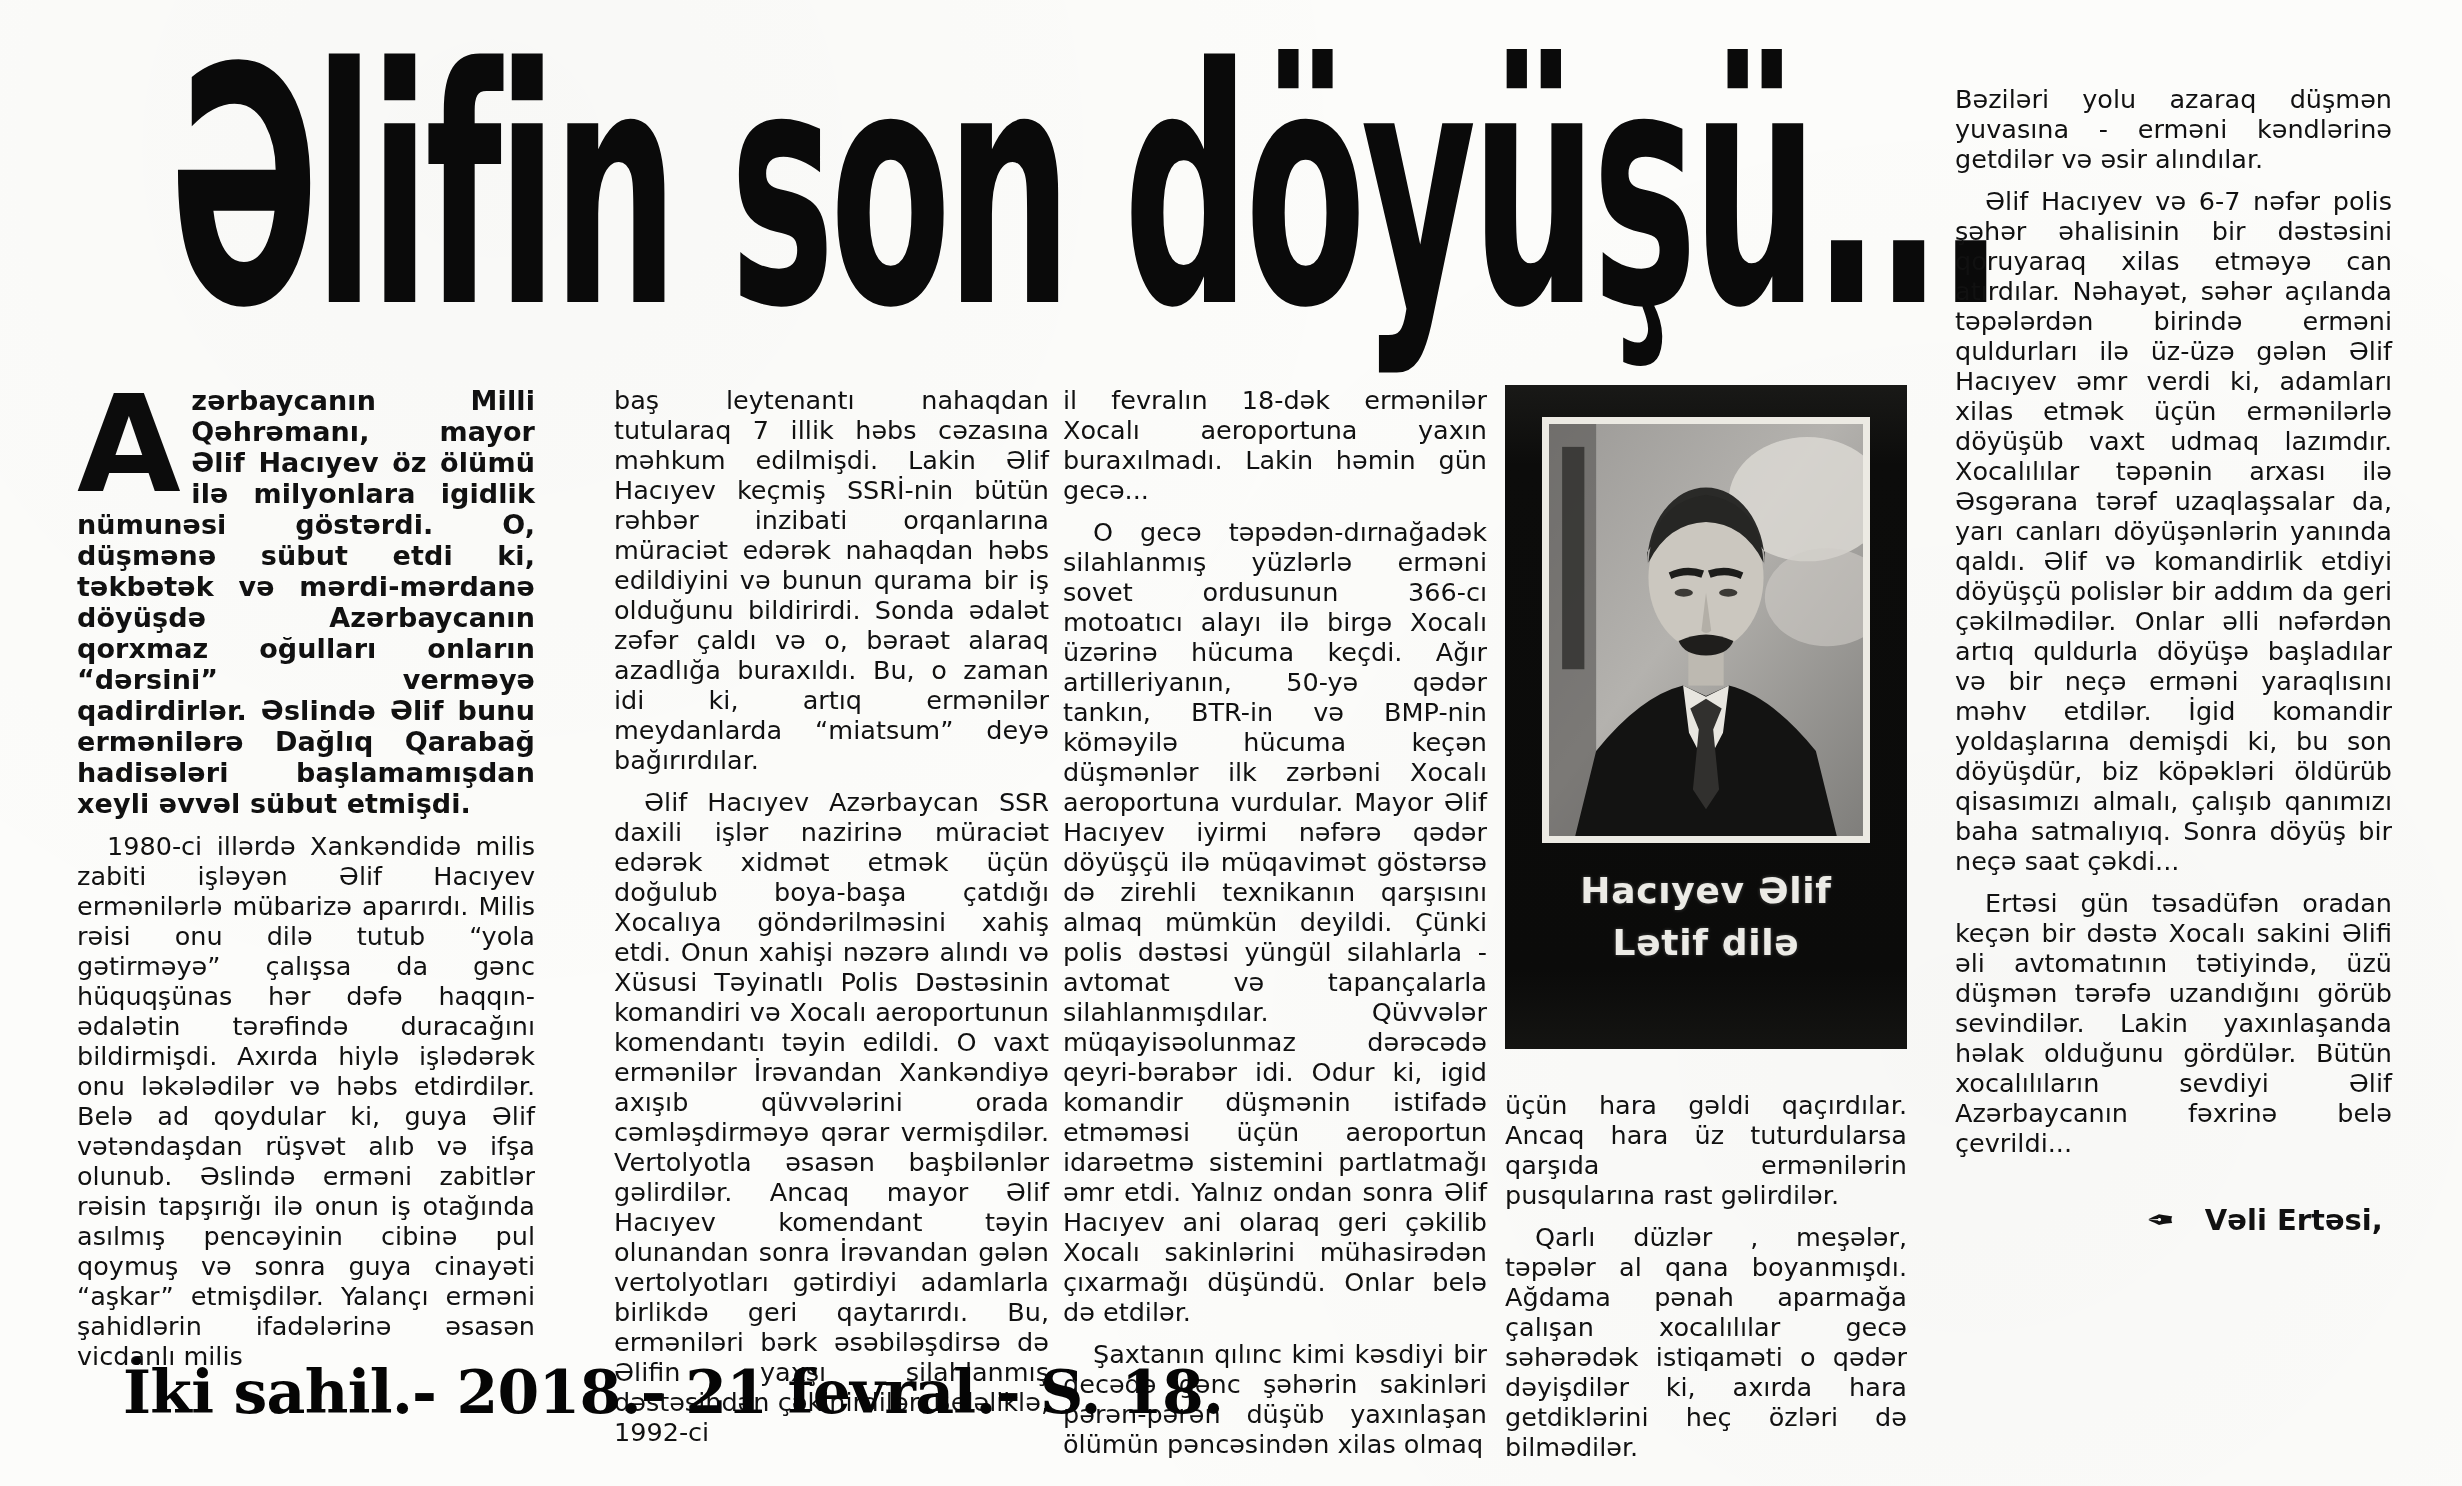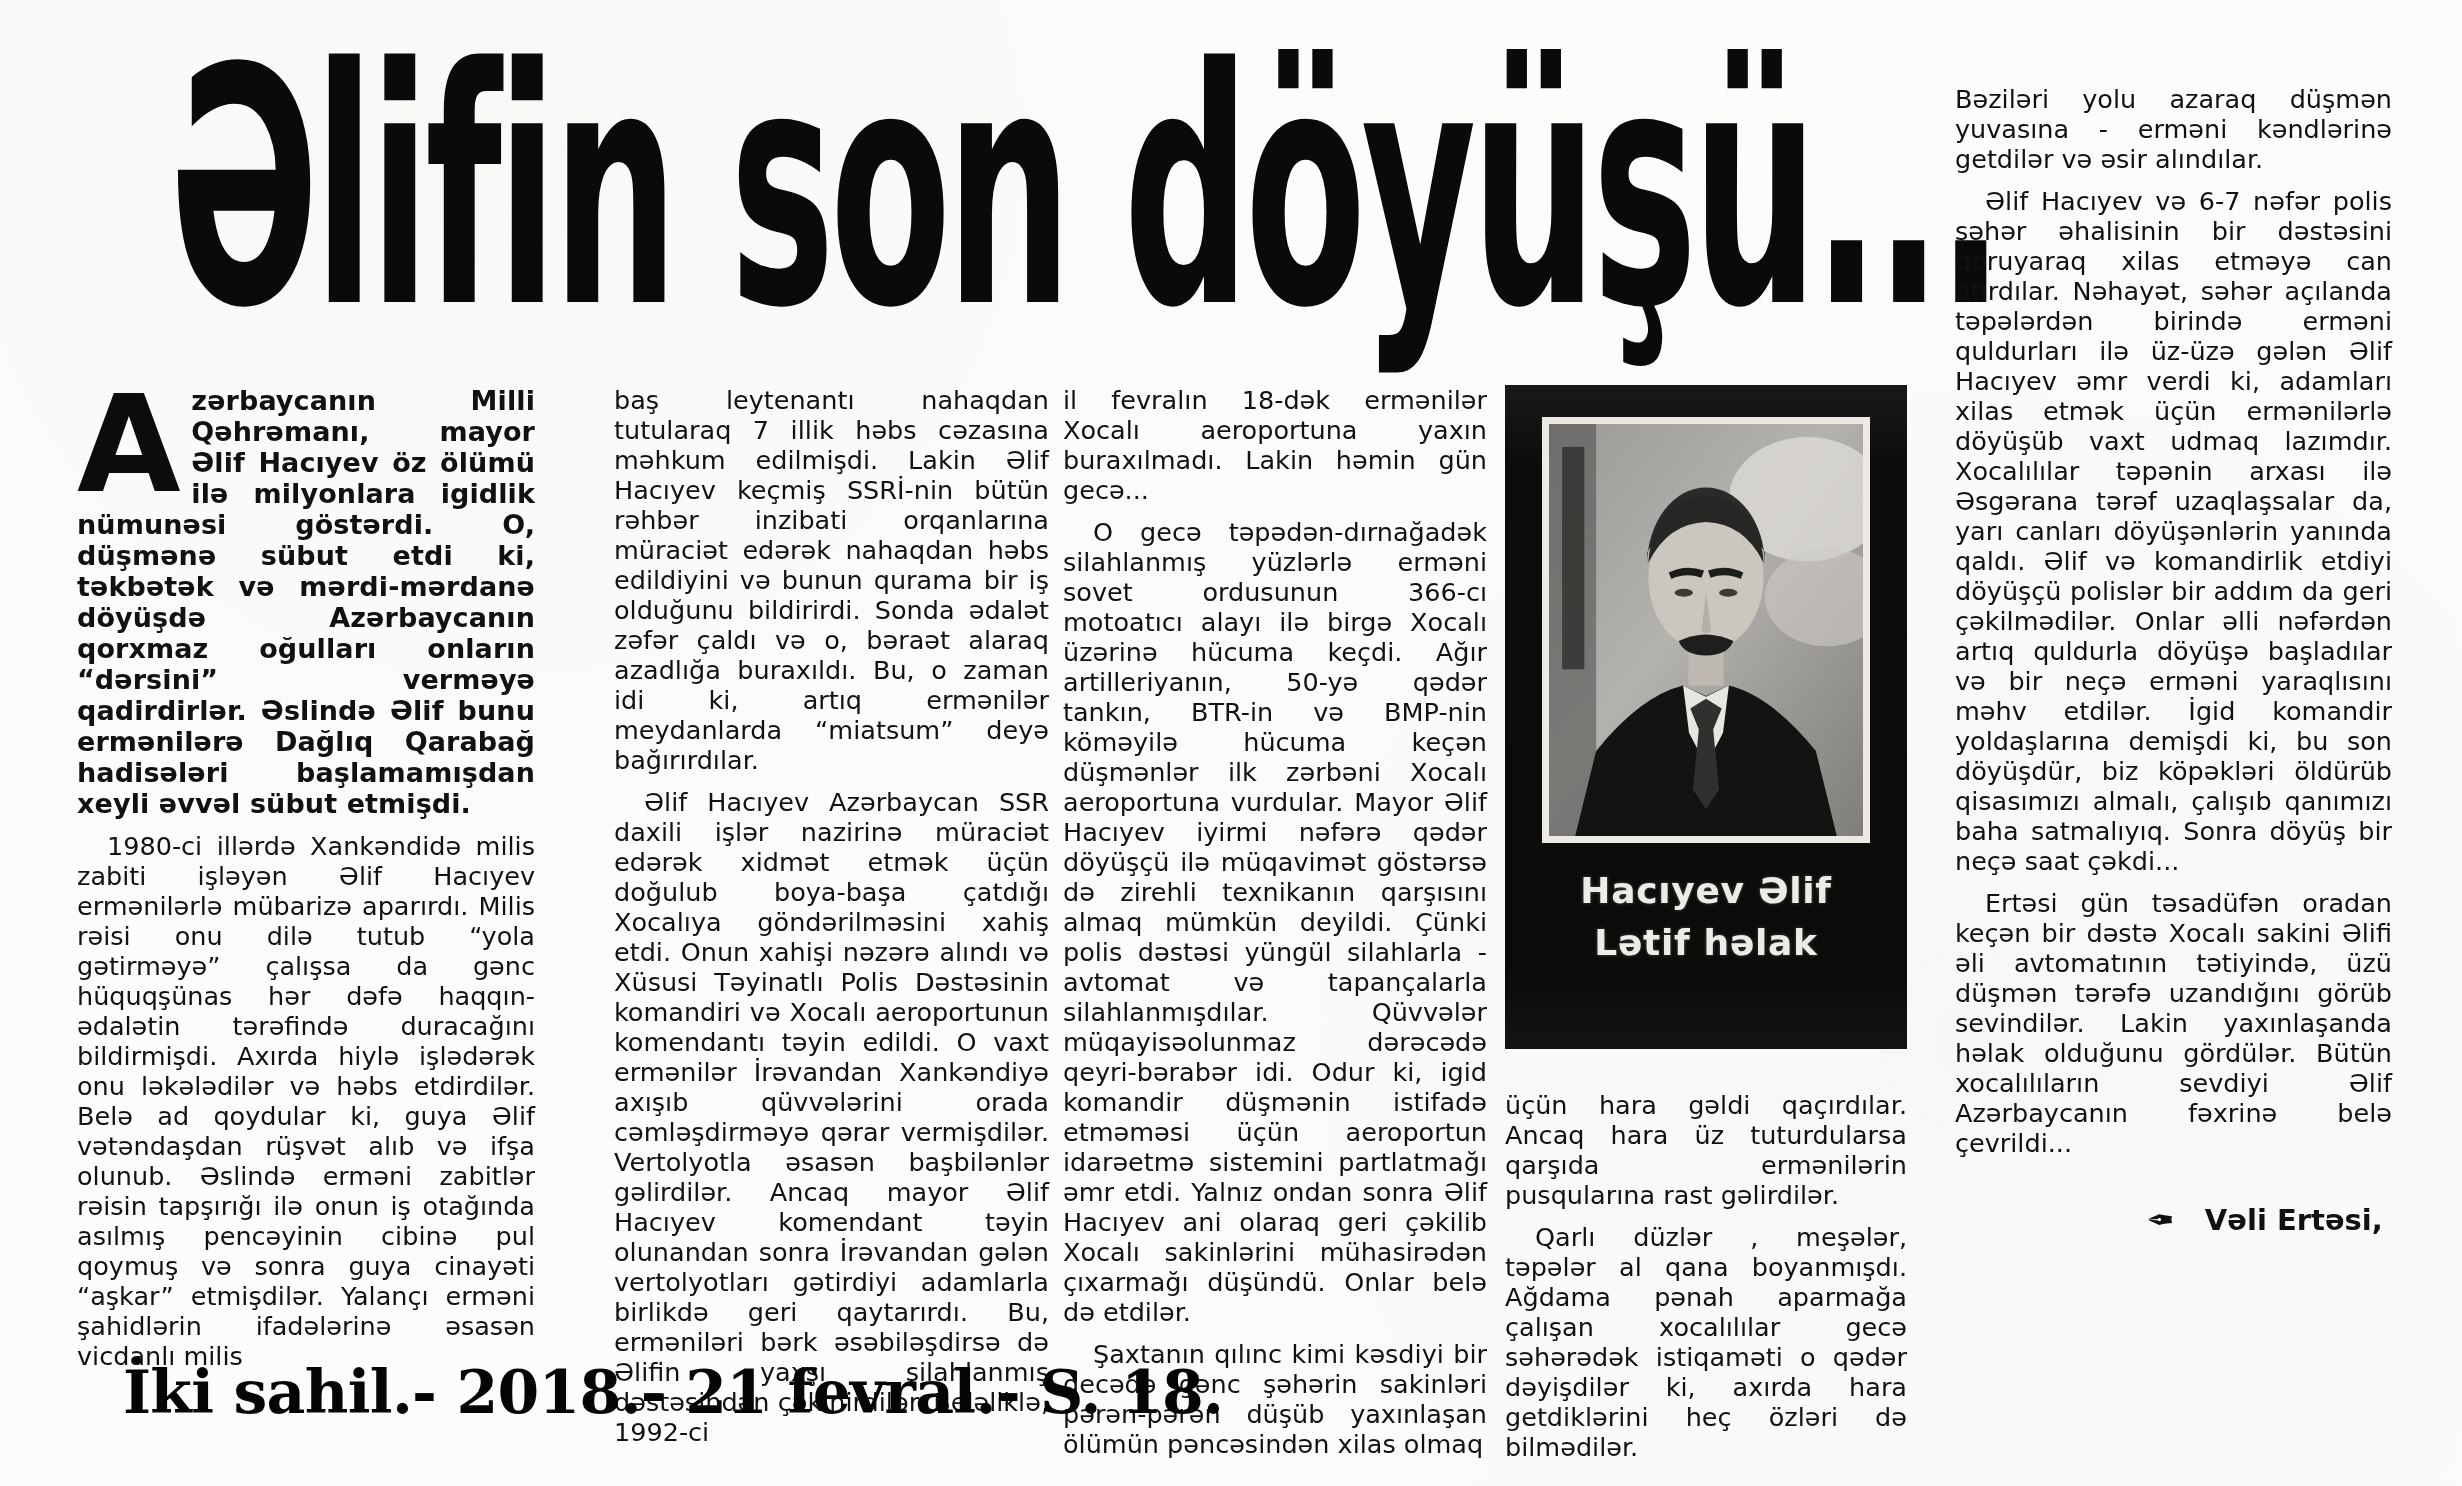--- a/index.html
+++ b/index.html
@@ -188,21 +188,21 @@
           <ellipse cx="274" cy="258" rx="14" ry="6" fill="#3c3a36"></ellipse>
           <path d="M240,258 l-7,58 q7,7 15,0 z" fill="#b3afa7"></path>
           <path d="M198,332 q42,-20 84,0 q-9,22 -42,22 q-33,0 -42,-22 z" fill="#1f1e1c"></path>
           <path d="M40,630 L72,500 Q140,416 205,400 L240,416 L275,400 Q340,416 408,500 L440,630 Z" fill="#131312"></path>
           <polygon points="205,400 240,417 275,400 266,472 240,522 214,472" fill="#e8e6e0"></polygon>
           <path d="M240,420 l24,15 -13,32 9,92 -20,30 -20,-30 9,-92 -13,-32 z" fill="#31302e"></path>
         </svg>
       </div>
       <div class="caption">
         <div>Hacıyev Əlif</div>
-        <div>Lətif  həlak</div>
+        <div>Lətif  dilə</div>
       </div>
     </div>
     <p>üçün hara gəldi qaçırdılar. Ancaq hara üz tuturdularsa qarşıda ermənilərin pusqularına rast gəlirdilər.</p>
     <p class="indent">Qarlı düzlər , meşələr, təpələr al qana boyanmışdı. Ağdama pənah aparmağa çalışan xocalılılar gecə səhərədək istiqaməti o qədər dəyişdilər ki, axırda hara getdiklərini heç özləri də bilmədilər.</p>
   </div>
 
   <div class="col col5">
     <p>Bəziləri yolu azaraq düşmən yuvasına - erməni kəndlərinə getdilər və əsir alındılar.</p>
     <p class="indent">Əlif Hacıyev və  6-7 nəfər polis şəhər əhalisinin bir dəstəsini qoruyaraq xilas etməyə can atırdılar. Nəhayət, səhər açılanda təpələrdən birində erməni quldurları ilə üz-üzə gələn Əlif Hacıyev əmr verdi ki, adamları xilas etmək üçün ermənilərlə döyüşüb vaxt udmaq lazımdır. Xocalılılar təpənin arxası ilə  Əsgərana tərəf uzaqlaşsalar da, yarı canları döyüşənlərin yanında qaldı. Əlif və komandirlik etdiyi döyüşçü polislər bir addım da geri çəkilmədilər. Onlar əlli nəfərdən artıq quldurla döyüşə başladılar və  bir neçə erməni yaraqlısını məhv etdilər. İgid komandir yoldaşlarına demişdi ki, bu son döyüşdür, biz  köpəkləri öldürüb qisasımızı almalı, çalışıb qanımızı baha satmalıyıq. Sonra döyüş bir neçə saat çəkdi...</p>
     <p class="indent">Ertəsi gün təsadüfən oradan keçən bir dəstə Xocalı sakini Əlifi əli avtomatının tətiyində, üzü düşmən tərəfə uzandığını görüb sevindilər. Lakin yaxınlaşanda həlak olduğunu gördülər. Bütün xocalılıların sevdiyi Əlif Azərbaycanın fəxrinə belə çevrildi...</p>

